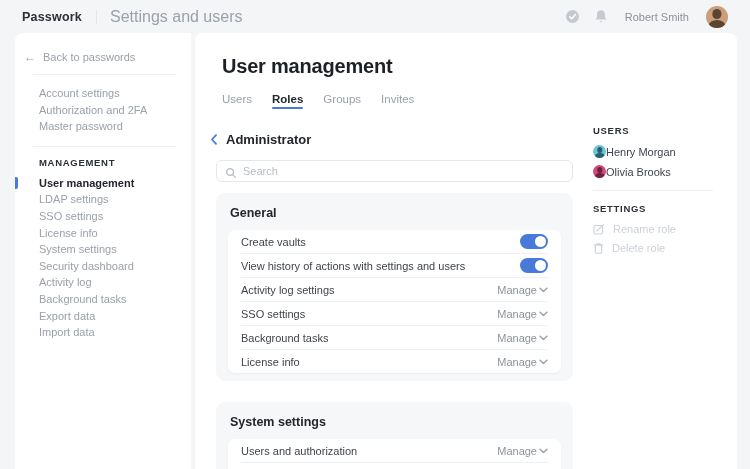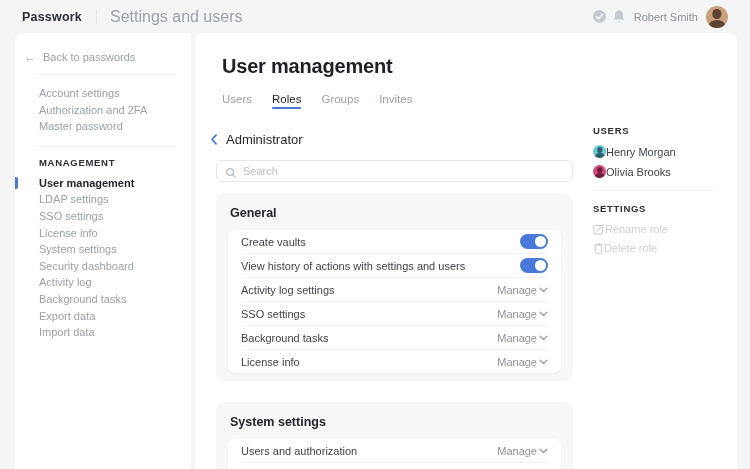--- a/index.html
+++ b/index.html
@@ -7,21 +7,21 @@
     width:750px;height:469px;overflow:hidden;position:relative;
     background:#f4f5f7;
     font-family:"Liberation Sans","DejaVu Sans",sans-serif;
     -webkit-font-smoothing:antialiased;
   }
   
   .topbar{position:absolute;top:0;left:0;width:750px;height:33px;display:flex;align-items:center}
   .logo{margin-left:22px;font-size:12.5px;font-weight:bold;color:#2b2f36;letter-spacing:.2px}
   .topbar-sep{width:1px;height:14px;background:#e3e5e9;margin:0 13px 0 14px}
   .topbar-section{font-size:16px;color:#9aa1aa}
-  .topbar-right{margin-left:auto;display:flex;align-items:center;gap:5px;padding-right:22px}
+  .topbar-right{margin-left:auto;display:flex;align-items:center;gap:14px;padding-right:22px}
   .icon-btn{display:flex;align-items:center;justify-content:center}
   .user-name{font-size:11px;color:#8b9199;margin:0 3px}
   
   .avatar{position:relative;border-radius:50%;overflow:hidden;flex:0 0 auto}
   .avatar::before{content:'';position:absolute;left:50%;top:18%;width:42%;height:42%;transform:translateX(-50%);border-radius:50%;background:var(--sil)}
   .avatar::after{content:'';position:absolute;left:50%;top:64%;width:78%;height:55%;transform:translateX(-50%);border-radius:50%;background:var(--sil)}
   .av-robert{--sil:#5c4431;background:#c9a07a;width:22px;height:22px}
   .av-henry{--sil:#27606e;background:#6fc4d4;width:13px;height:13px}
   .av-olivia{--sil:#70203f;background:#d4487a;width:13px;height:13px}
   
@@ -32,24 +32,24 @@
   .group-header{margin:0 0 7px 24px;font-size:9.5px;font-weight:bold;color:#2b2f36;letter-spacing:.7px}
   .side-list{margin:0;padding:0 0 0 24px;list-style:none}
   .side-list li{position:relative;font-size:11px;line-height:16.6px;color:#9aa1aa;cursor:pointer;white-space:nowrap}
   .side-list li.active{color:#23262c;font-weight:bold}
   .side-list li.active::before{content:'';position:absolute;left:-24px;top:2px;width:2.5px;height:12px;background:#4a7ad9;border-radius:0 2px 2px 0}
   
   .main{position:absolute;top:33px;left:195px;width:542px;height:450px;background:#fff;border-radius:8px 8px 0 0;box-sizing:border-box}
   .page-title{margin:22px 0 0 27px;font-size:20px;font-weight:bold;color:#1d2127;letter-spacing:-.2px}
   .tabs{display:flex;gap:20px;margin:15px 0 0 27px;font-size:11.5px}
   .tab{position:relative;color:#9aa1a9;padding-bottom:8px;cursor:pointer}
-  .tab.active{color:#23262c;font-weight:normal}
+  .tab.active{color:#23262c;font-weight:bold}
   .tab.active::after{content:'';position:absolute;left:0;right:0;bottom:4px;height:2px;background:#4a7ad9;border-radius:2px}
   .role-header{display:flex;align-items:center;gap:8px;margin:19px 0 0 15px}
-  .role-name{font-size:13px;font-weight:normal;color:#23262c}
+  .role-name{font-size:13px;font-weight:bold;color:#23262c}
   .search-wrap{position:relative;margin:13px 16px 0 21px;width:357px;box-sizing:border-box}
   .search-input{width:100%;height:22px;box-sizing:border-box;border:1px solid #e3e6ea;border-radius:6px;padding:0 8px 0 26px;font-size:11px;color:#3f444c;outline:none;background:#fff;font-family:"Liberation Sans","DejaVu Sans",sans-serif}
   .search-input::placeholder{color:#b8bdc5}
   .search-icon{position:absolute;left:9px;top:5px}
   .panel{margin:11px 0 0 21px;width:357px;box-sizing:border-box;background:#f6f7f9;border-radius:9px;padding:10px 12px 8px}
   .panel + .panel{margin-top:21px}
   .panel-title{font-size:12.5px;font-weight:bold;color:#23262c;margin:3px 2px 10px}
   .rows-card{background:#fff;border-radius:7px;box-shadow:0 1px 2px rgba(30,35,40,.05);padding:0 13px}
   .row{display:flex;align-items:center;justify-content:space-between;height:23px;border-top:1px solid #eef0f3}
   .row:first-child{border-top:none}
@@ -57,21 +57,21 @@
   .toggle{width:28px;height:15px;border-radius:8px;background:#4a7ad9;position:relative;cursor:pointer;flex:0 0 auto}
   .toggle::after{content:'';position:absolute;right:2px;top:2px;width:11px;height:11px;border-radius:50%;background:#fff}
   .manage{display:flex;align-items:center;gap:2px;cursor:pointer}
   .manage-label{font-size:11px;color:#8d939b}
   
   .aside{position:absolute;left:398px;top:92px;width:135px}
   .aside-header{font-size:9.5px;font-weight:bold;color:#2b2f36;letter-spacing:.7px;margin:0 0 9px 0}
   .aside-user{display:flex;align-items:center;margin-bottom:7px;cursor:pointer}
   .aside-user-name{font-size:11px;color:#3f444c}
   .aside-divider{border:none;border-top:1px solid #eef0f2;margin:12px 15px 12px 0}
-  .aside-action{display:flex;align-items:flex-start;margin-bottom:7px;color:#ccd1d8;cursor:default}
+  .aside-action{display:flex;align-items:flex-start;gap:8px;margin-bottom:7px;color:#ccd1d8;cursor:default}
   .aside-action-label{font-size:11px;color:#ccd1d8}
 </style>
 </head>
 <body>
 
 <div class="topbar">
   <div class="logo">Passwork</div>
   <div class="topbar-sep"></div>
   <div class="topbar-section">Settings and users</div>
   <div class="topbar-right">

